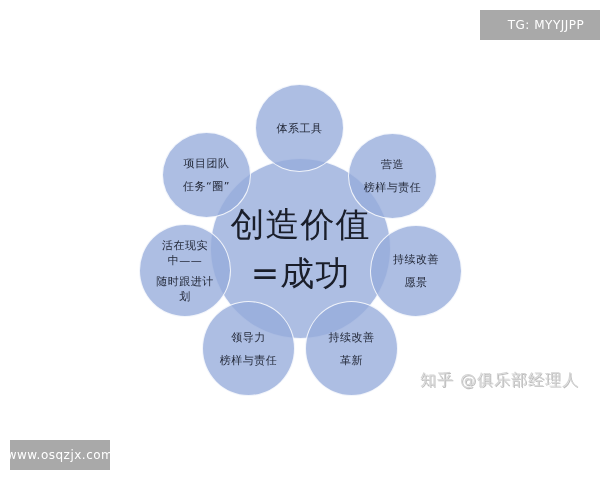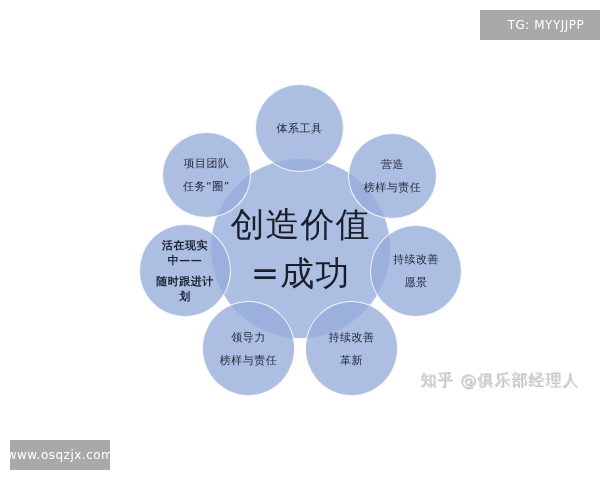--- a/index.html
+++ b/index.html
@@ -64,21 +64,21 @@
     <div class="gap"></div>
     <div class="line">革新</div>
   </div>
 
   <div class="circle petal" style="left:202px; top:301px; width:93px; height:95px;">
     <div class="line">领导力</div>
     <div class="gap"></div>
     <div class="line">榜样与责任</div>
   </div>
 
-  <div class="circle petal" style="left:139px; top:224px; width:92px; height:93px;font-weight:bold;">
+  <div class="circle petal" style="left:139px; top:224px; width:92px; height:93px;">
     <div class="line">活在现实</div>
     <div class="line" style="margin-bottom:6px;">中——</div>
     <div class="line">随时跟进计</div>
     <div class="line">划</div>
   </div>
 
   <div class="circle petal" style="left:162px; top:132px; width:89px; height:86px;">
     <div class="line">项目团队</div>
     <div class="gap"></div>
     <div class="line">任务“圈”</div>

